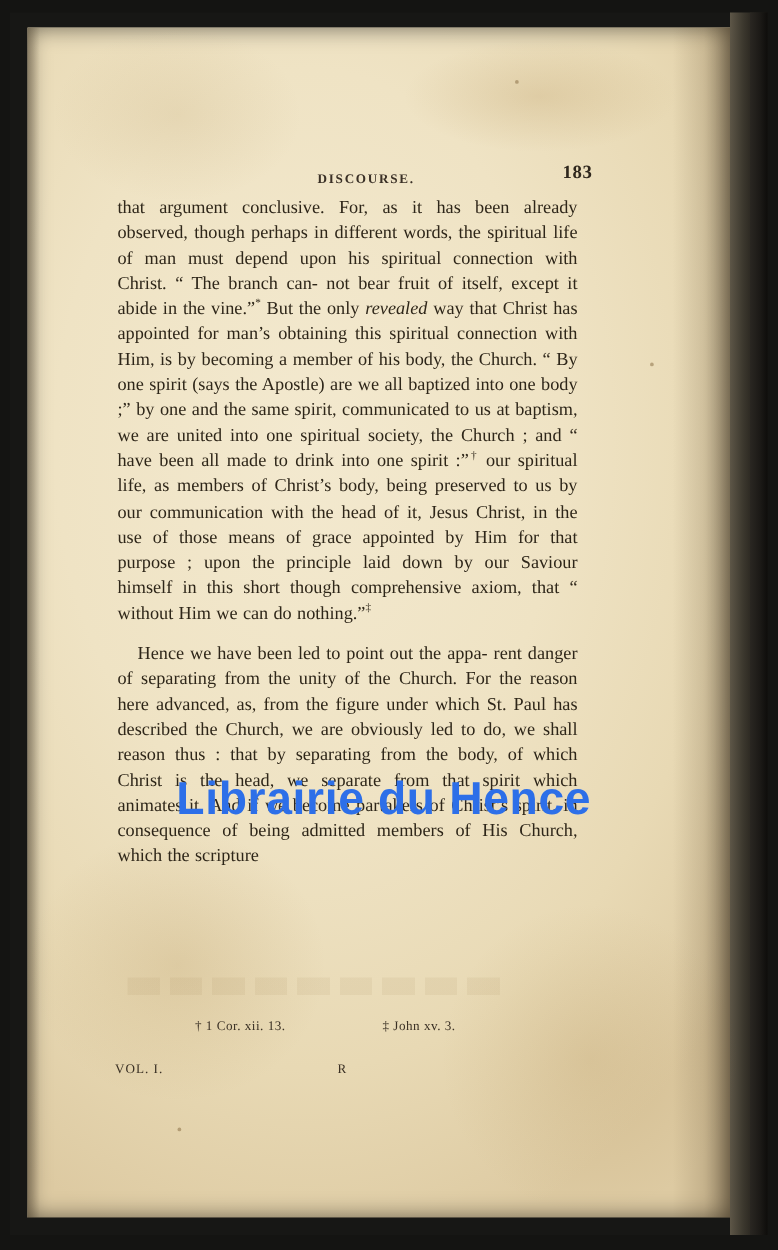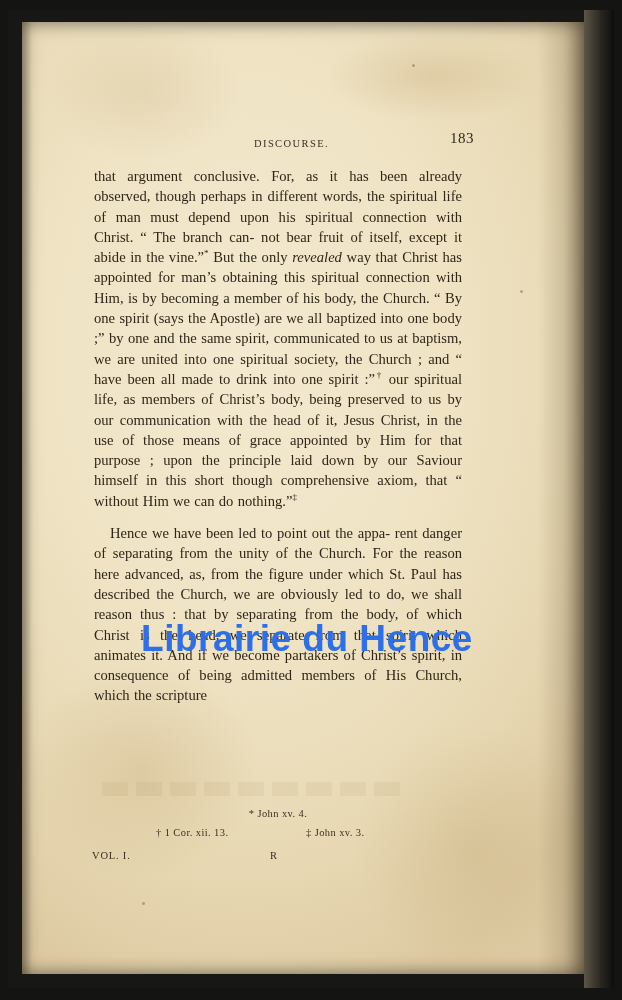--- a/index.html
+++ b/index.html
@@ -104,21 +104,22 @@
   .text-block {
     position: absolute;
     left: 72px;
     top: 112px;
     width: 368px;
   }
 
   .running-head {
     position: relative;
     height: 22px;
-    margin-bottom: 10px;
+    margin-bottom: 0;
+    font-weight: bold;
   }
   .rh-title {
     position: absolute;
     left: 160px;
     top: 4px;
     font-size: 10.5px;
     letter-spacing: 1.4px;
     color: #3a3026;
     font-family: "Liberation Serif", serif;
   }
@@ -246,21 +247,20 @@
         <div class="running-head">
           <span class="rh-title">DISCOURSE.</span>
           <span class="rh-page">183</span>
         </div>
 
         <p class="body"><span>that argument conclusive.   For,  as  it  has  been already observed, though perhaps in different words, the  spiritual  life  of  man  must depend  upon  his spiritual connection with Christ.  “ The branch can- not  bear  fruit  of  itself,   except  it  abide  in  the vine.”</span><sup class="fn">*</sup><span>  But  the  only  </span><em class="rev">revealed</em><span>  way  that  Christ has  appointed  for  man’s  obtaining  this  spiritual connection with Him, is by becoming a member of his body,  the Church.   “ By one spirit  (says the Apostle) are  we  all baptized  into one body ;”  by one and  the same spirit,  communicated to us at baptism,  we  are  united  into one spiritual society, the  Church ;  and  “ have  been  all  made  to  drink into  one  spirit :”</span><sup class="fn">†</sup><span>  our  spiritual  life,  as  members of  Christ’s body,  being  preserved  to  us  by  our communication  with  the  head  of  it,  Jesus Christ, in  the  use  of  those means  of  grace  appointed  by Him  for  that  purpose ;  upon  the  principle  laid down  by our  Saviour himself in this short though comprehensive axiom,  that “ without Him we can do nothing.”</span><sup class="fn">‡</sup></p>
         <p class="body indent"><span>Hence  we  have been led to point  out  the appa- rent  danger  of  separating  from  the  unity  of  the Church.   For the reason here advanced, as,  from the figure under which St. Paul has described the Church, we are obviously led to do, we shall reason thus :  that by separating from the body,  of which Christ  is  the  head,  we  separate from that  spirit which animates it.   And if we become partakers of Christ’s spirit,  in consequence  of  being admitted members  of  His  Church,  which  the  scripture</span></p>
       </div>
 
       <div class="footnotes">
-        <div class="fn-line1">* John xv. 4.</div>
         <div class="fn-line2">
           <span class="fn-a">† 1 Cor. xii. 13.</span>
           <span class="fn-b">‡ John xv. 3.</span>
         </div>
       </div>
 
       <div class="colophon">
         <span class="vol">VOL. I.</span>
         <span class="sig">R</span>
       </div>

